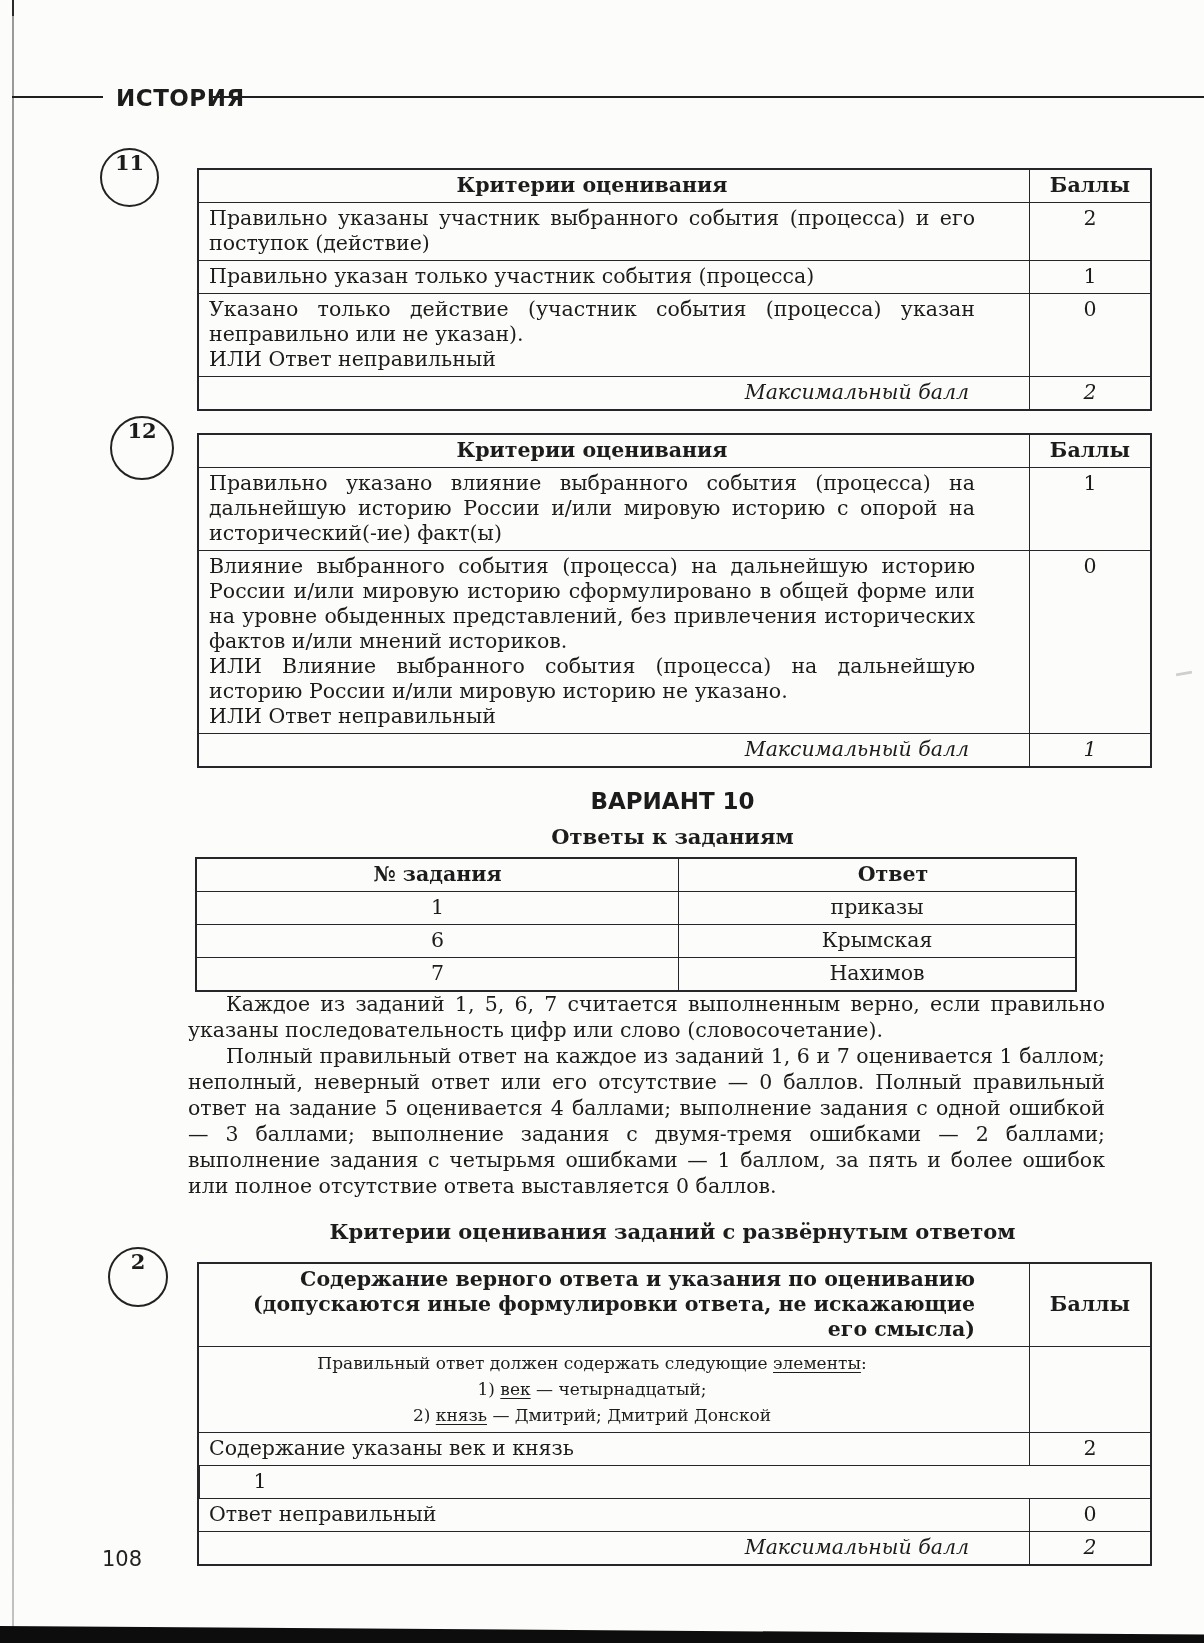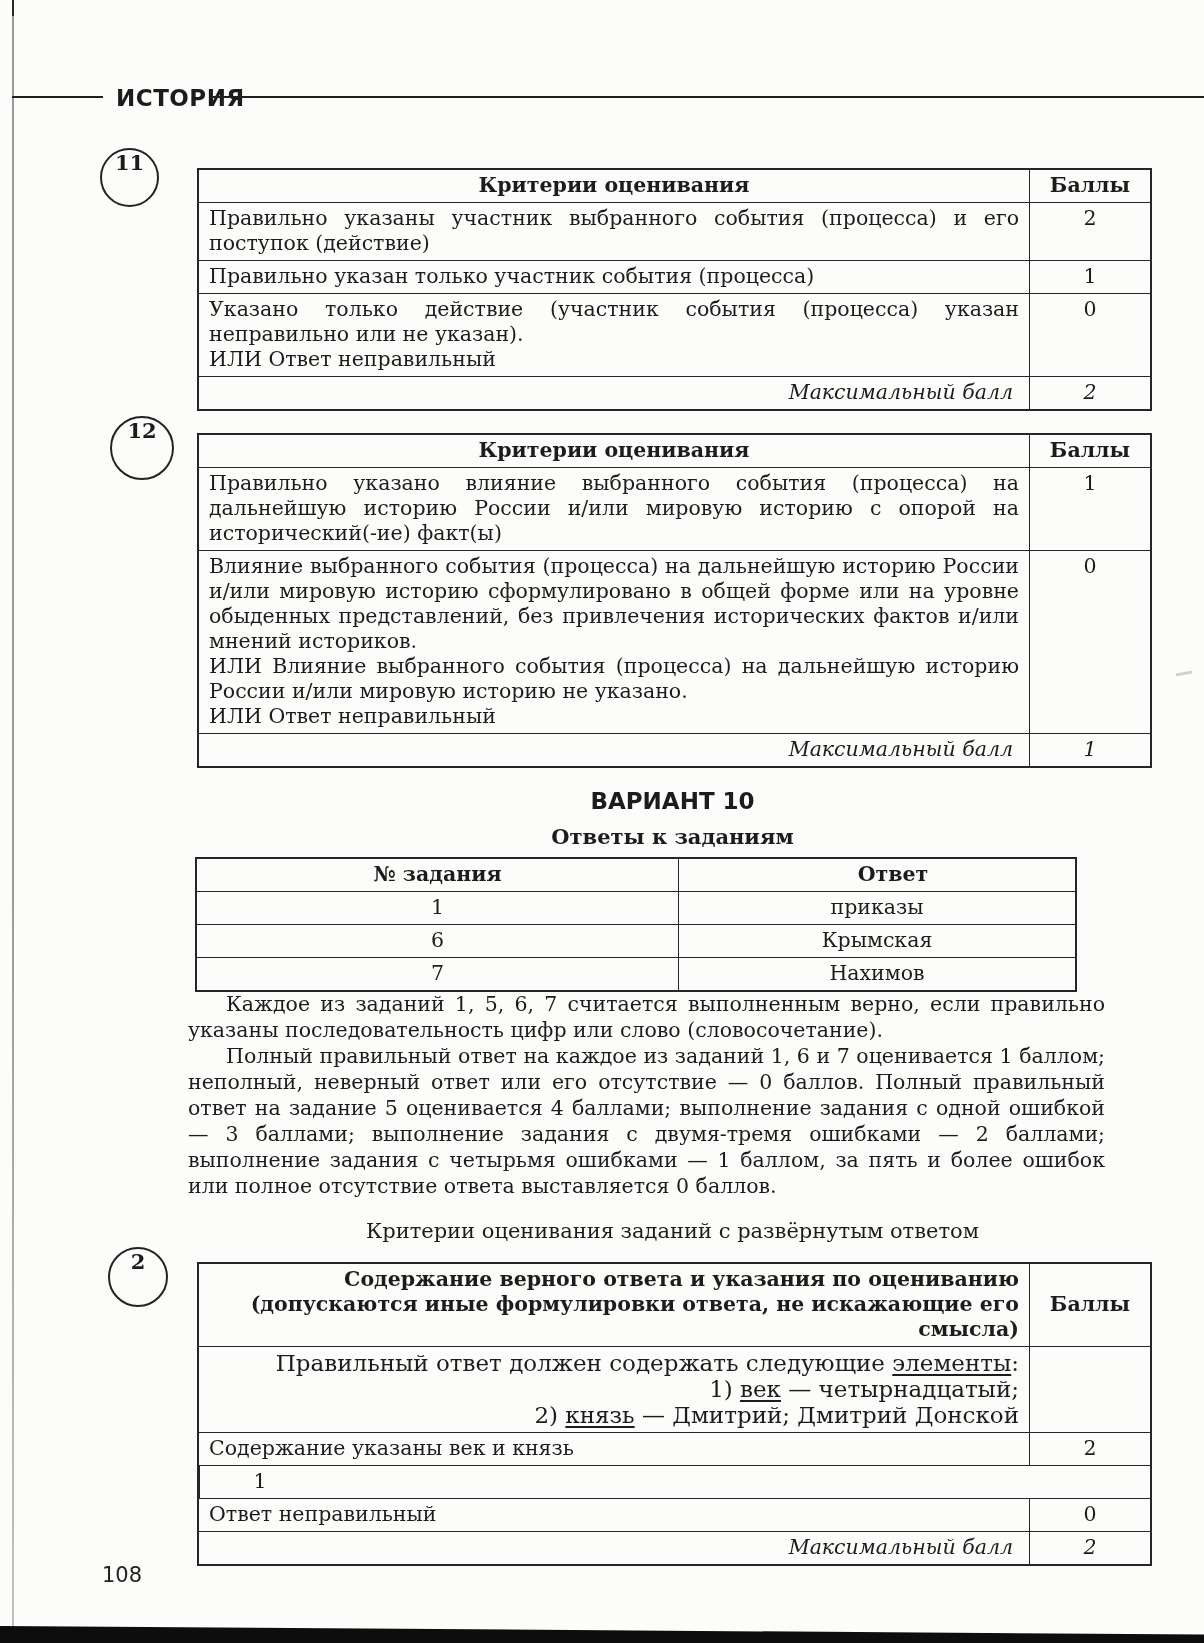--- a/index.html
+++ b/index.html
@@ -27,61 +27,61 @@
     display:flex;align-items:flex-start;justify-content:center;
     font-weight:bold;font-size:21px;background:transparent;}
   .c11{left:100px;top:148px;width:55px;height:55px;}
   .c12{left:110px;top:416px;width:60px;height:60px;}
   .c2{left:108px;top:1247px;width:56px;height:56px;}
   
   .crit-table{position:absolute;left:197px;width:951px;border:2px solid #26262a;}
   .t11{top:168px;}
   .t12{top:433px;}
   .t2{top:1262px;}
-  .trow{display:flex;border-top:1.8px solid #26262a;}
+  .trow{display:flex;border-top:1.8px solid #26262a;gap:44px;}
   .trow:first-child{border-top:none;}
   .cell{padding:3px 10px 4px;font-size:20.5px;line-height:25px;}
   .cell.crit{flex:1;white-space:pre-line;text-align:justify;min-width:0;}
   .cell.pts{width:100px;flex:none;border-left:1.8px solid #26262a;
     text-align:center;}
   .trow.head .cell{font-weight:bold;text-align:center;white-space:normal;}
   .trow.head .pts{display:flex;align-items:center;justify-content:center;}
   .trow.maxrow .crit{text-align:right;font-style:italic;padding-right:16px;
     white-space:normal;}
   .trow.maxrow .pts{font-style:italic;}
   .hdr2line div{text-align:right;}
   
-  .cell.answer{flex:1;min-width:0;text-align:right;font-size:23px;
+  .cell.answer{flex:1;min-width:0;text-align:center;font-size:17px;
     line-height:26px;white-space:normal;}
   .cell.answer .u{text-decoration:underline;text-underline-offset:3px;}
   
   .variant-title{position:absolute;left:197px;width:951px;top:788px;
     text-align:center;font-family:"DejaVu Sans",sans-serif;font-weight:bold;
     font-size:23px;}
   .answers-subtitle{position:absolute;left:197px;width:951px;top:824px;
     text-align:center;font-weight:bold;font-size:21px;}
   .detailed-heading{position:absolute;left:197px;width:951px;top:1219px;
-    text-align:center;font-weight:normal;font-size:21px;}
+    text-align:center;font-weight:bold;font-size:21px;}
   
   .ans-table{position:absolute;left:195px;top:857px;width:878px;
     border:2px solid #26262a;}
   .ans-row{display:flex;border-top:1.8px solid #26262a;}
   .ans-row:first-child{border-top:none;gap:32px;}
   .ans-cell{font-size:20.5px;line-height:25px;padding:3px 8px 4px;
     text-align:center;}
   .ans-col1{width:465px;flex:none;border-right:1.8px solid #26262a;}
   .ans-col2{flex:1;min-width:0;}
   .ans-row.head .ans-cell{font-weight:bold;}
   
   .notes{position:absolute;left:188px;top:991px;width:917px;}
   .notes p{margin:0;text-indent:38px;text-align:justify;font-size:20.5px;
     line-height:26px;}
   
   .page-num{position:absolute;left:102px;top:1547px;
-    font-family:"DejaVu Sans",sans-serif;font-size:21px;color:#222;margin-top:16px;}
+    font-family:"DejaVu Sans",sans-serif;font-size:21px;color:#222;}
 </style>
 </head>
 <body>
 
 <div class="page">
 
   <div class="scan-left"></div>
 
   <div class="rule rule-left"></div>
   <div class="running-head">ИСТОРИЯ</div>

